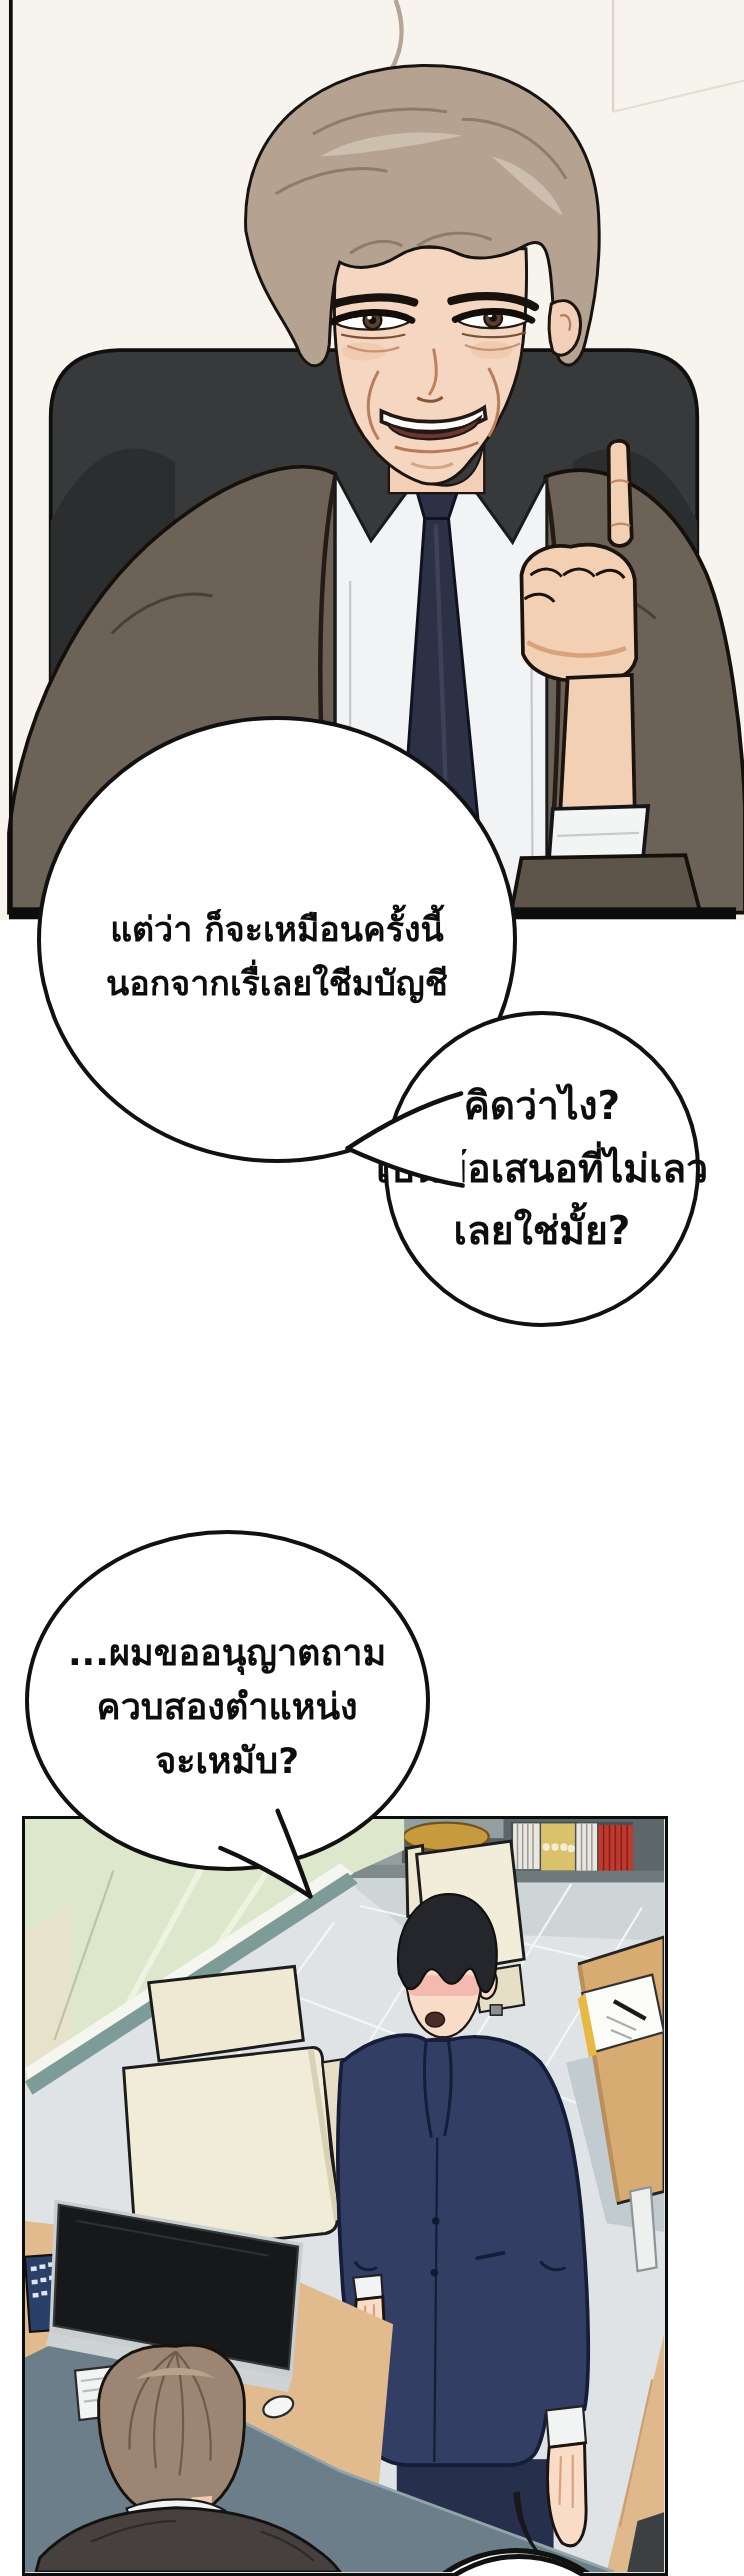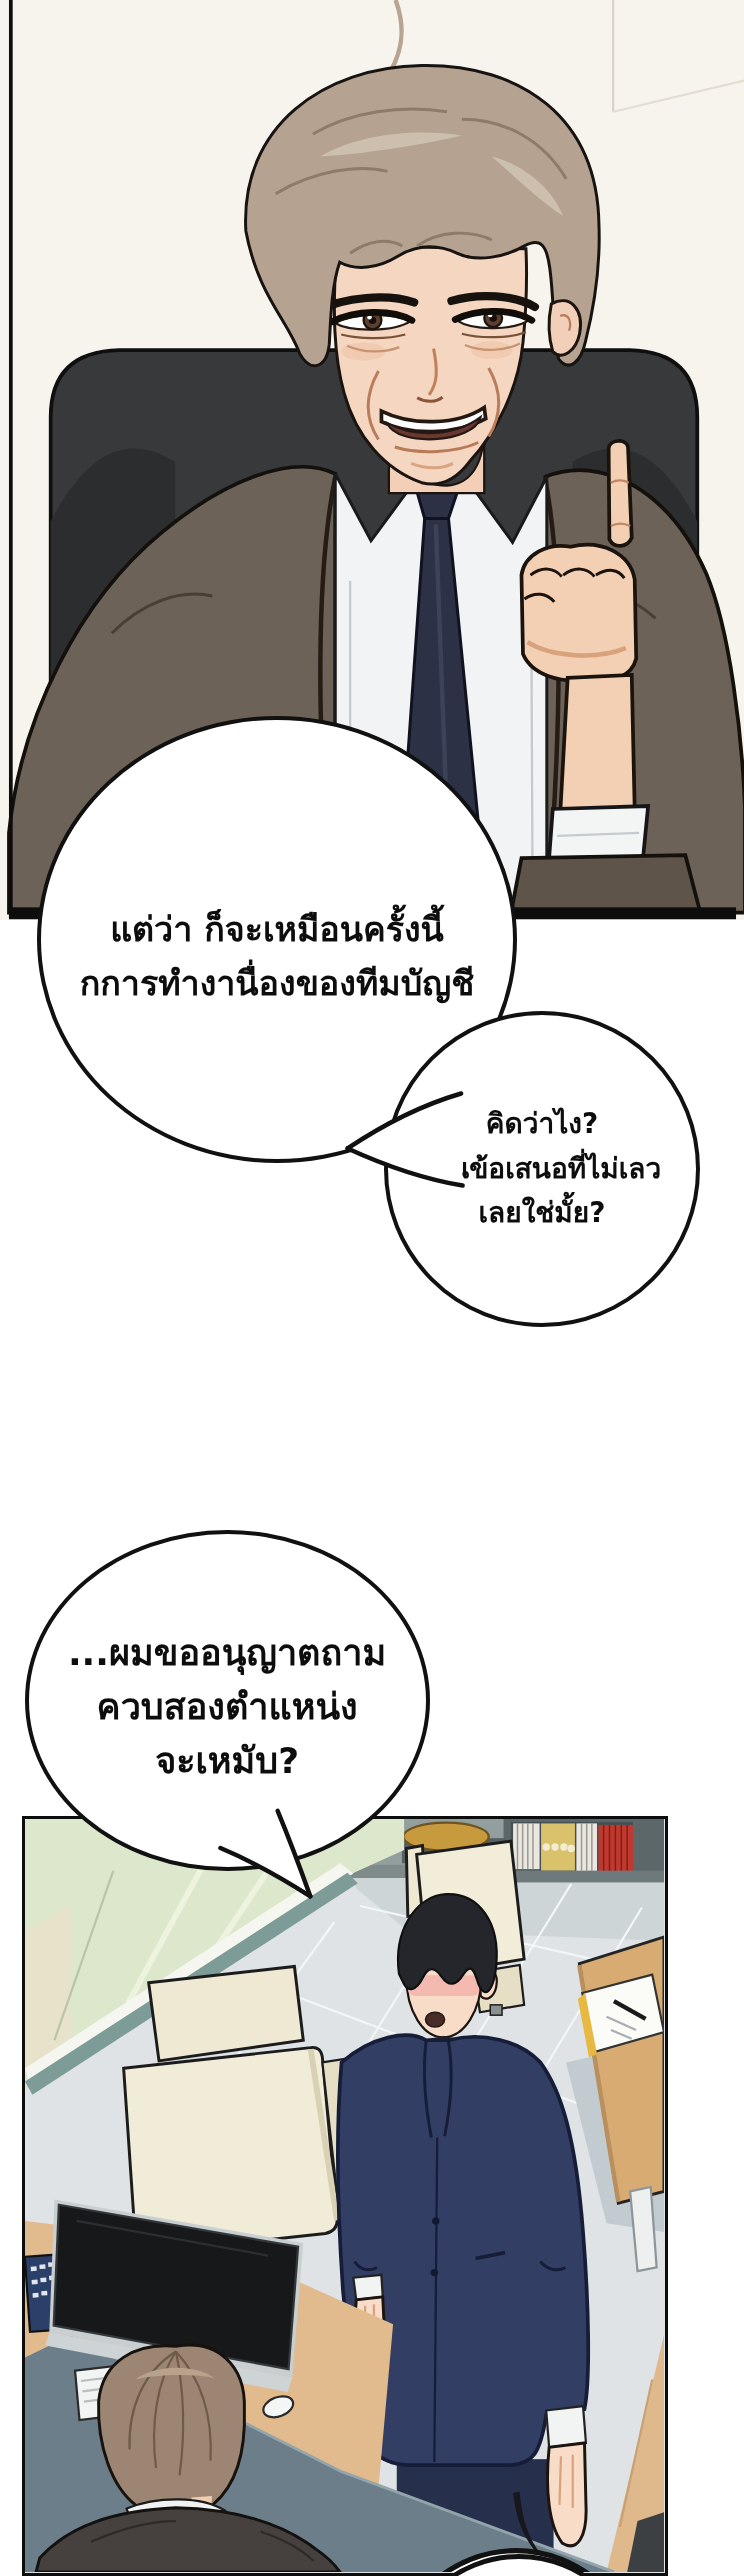--- a/index.html
+++ b/index.html
@@ -17,21 +17,21 @@
     display:flex;flex-direction:column;align-items:center;justify-content:center;
     z-index:30;box-sizing:border-box;
   }
   .bubble .ln{
     white-space:nowrap;font-weight:700;color:#0d0d0d;text-align:center;
     font-family:"DejaVu Sans","Liberation Sans",sans-serif;
   }
   #bubble-1{left:37px;top:716px;width:480px;height:447px;padding-top:34px;}
   #bubble-1 .ln{font-size:34px;line-height:1.58;}
   #bubble-2{left:384px;top:1011px;width:316px;height:316px;}
-  #bubble-2 .ln{font-size:28px;line-height:1.6;}
+  #bubble-2 .ln{font-size:39px;line-height:1.6;}
   #bubble-3{left:24.6px;top:1530px;width:405px;height:341px;padding-top:13.4px;}
   #bubble-3 .ln{font-size:36px;line-height:1.5;}
   #bubble-4{left:396px;top:2554px;width:246px;height:246px;border-width:5.2px;}
   .tail{position:absolute;z-index:31;}
   svg{display:block;}
 </style>
 </head>
 <body>
 
 <div class="panel" id="panel-top">
@@ -365,21 +365,21 @@
 </svg>
 
 <svg class="tail" style="left:209px;top:1802px;" width="112" height="104" viewBox="0 0 150 140">
   <path d="M15,62 Q70,85 136,127 Q112,60 92,12 Z" fill="#ffffff"></path>
   <path d="M15,62 Q70,85 136,127" fill="none" stroke="#111111" stroke-width="6" stroke-linecap="round"></path>
   <path d="M136,127 Q112,60 92,12" fill="none" stroke="#111111" stroke-width="6" stroke-linecap="round"></path>
 </svg>
 
 <div class="bubble" id="bubble-1">
   <div class="ln">แต่ว่า ก็จะเหมือนครั้งนี้</div>
-  <div class="ln">กการทำงานื่องของทีมบัญชี</div>
+  <div class="ln">นอกจากเรื่เลยใชีมบัญชี</div>
 </div>
 
 <div class="bubble" id="bubble-2">
   <div class="ln">คิดว่าไง?</div>
   <div class="ln">เป็นข้อเสนอที่ไม่เลว</div>
   <div class="ln">เลยใช่มั้ย?</div>
 </div>
 
 <div class="bubble" id="bubble-3">
   <div class="ln">...ผมขออนุญาตถาม</div>

